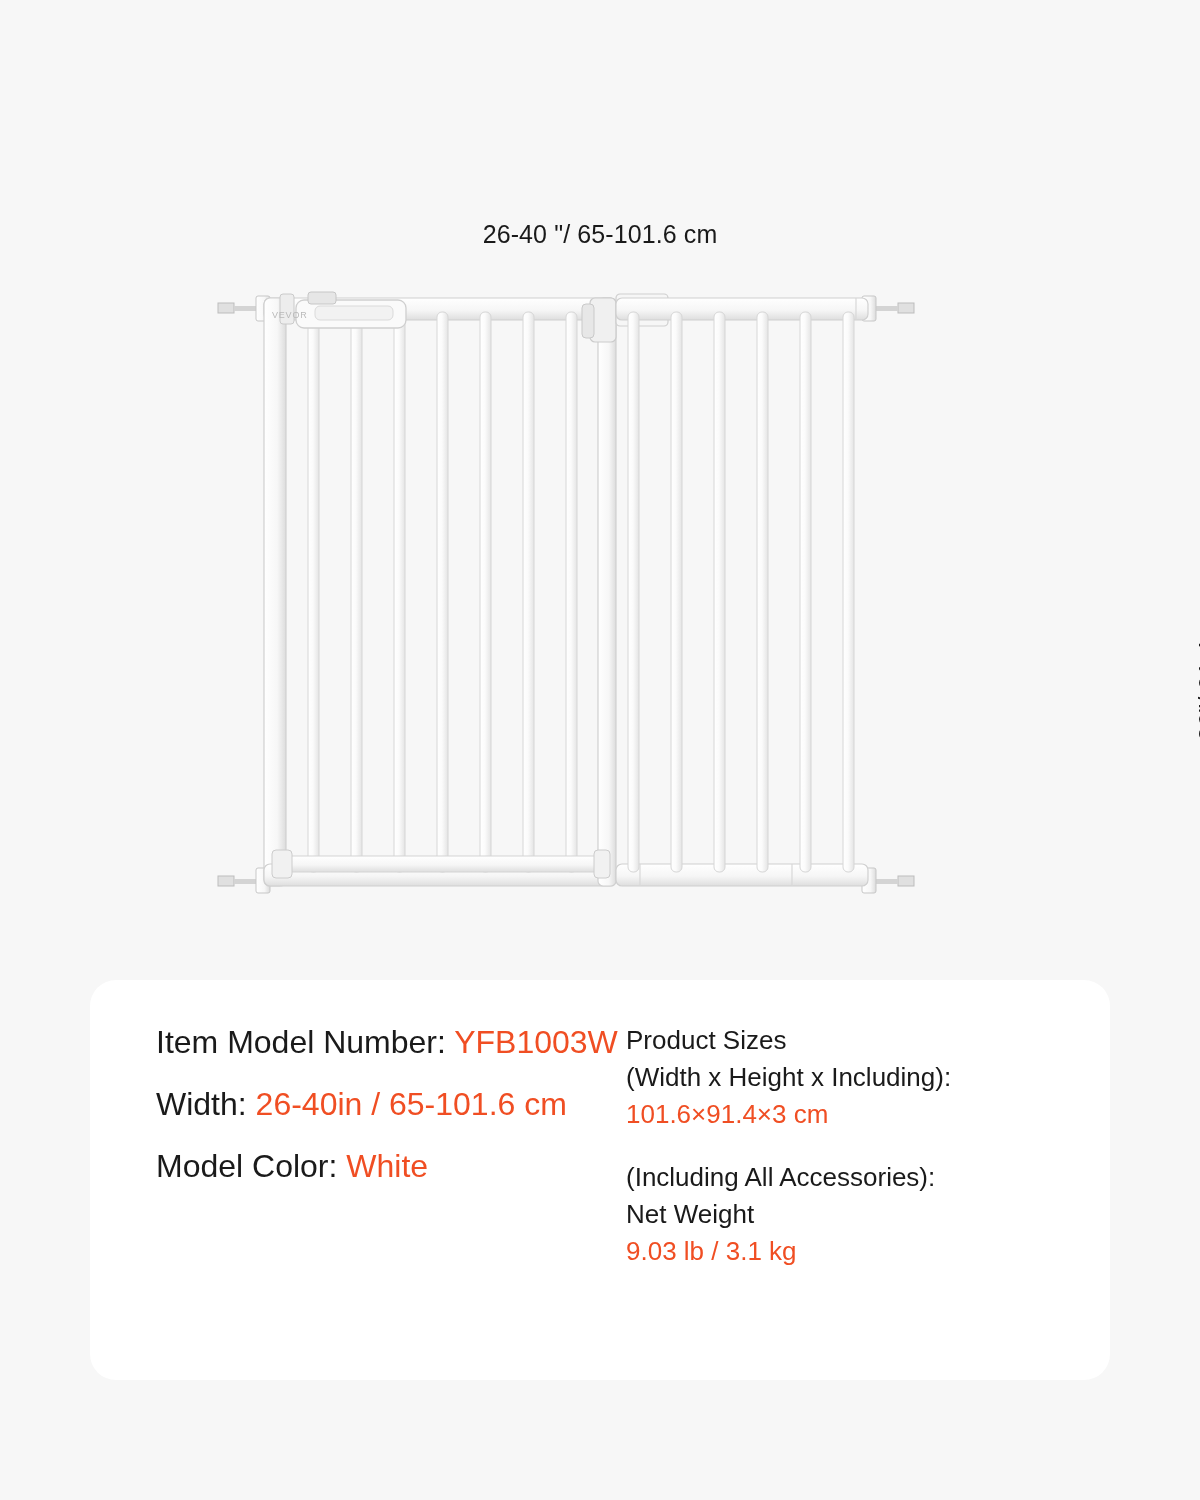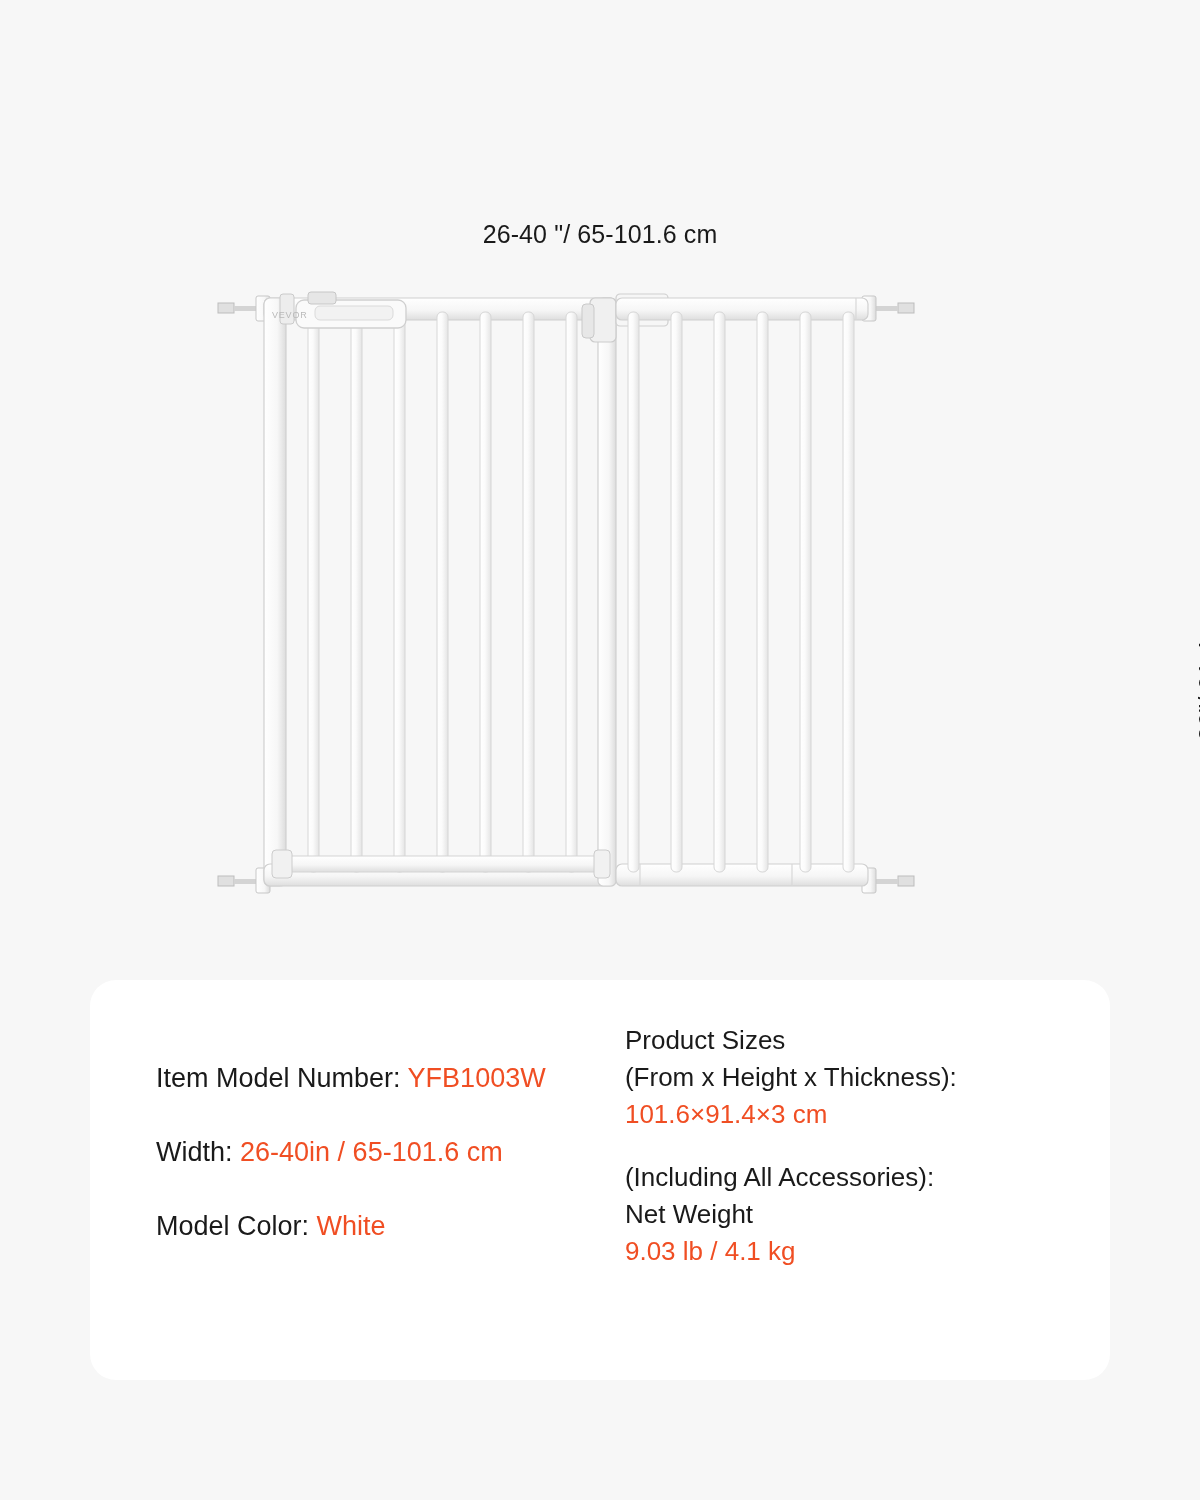--- a/index.html
+++ b/index.html
@@ -72,26 +72,25 @@
     box-sizing: border-box;
   }
   .spec-col.left {
     width: 470px;
     padding-right: 10px;
   }
   .spec-col.right {
     width: 420px;
   }
   .spec-line {
-    font-size: 27px;
+    font-size: 32px;
     line-height: 1.25;
     margin-bottom: 22px;
     color: #1a1a1a;
     white-space: nowrap;
-    margin-top: 40px;
   }
   .spec-line .val {
     color: #f04e23;
   }
   .spec-block {
     font-size: 26px;
     line-height: 1.42;
     margin-bottom: 26px;
     color: #1a1a1a;
   }
@@ -245,23 +244,23 @@
     <div class="spec-line">
       <span>Model Color:</span>
       <span class="val">White</span>
     </div>
   </div>
 
   <div class="spec-col right">
 
     <div class="spec-block">
       <span class="lbl">Product Sizes</span>
-      <span class="lbl nowrap">(From x Height x Thickness):</span>
+      <span class="lbl nowrap">(Width x Height x Including):</span>
       <span class="val">101.6×91.4×3 cm</span>
     </div>
 
     <div class="spec-block">
       <span class="lbl nowrap">(Including All Accessories):</span>
       <span class="lbl">Net Weight</span>
-      <span class="val">9.03 lb / 4.1 kg</span>
+      <span class="val">9.03 lb / 3.1 kg</span>
     </div>
   </div>
 </div>
 
 </body></html>

